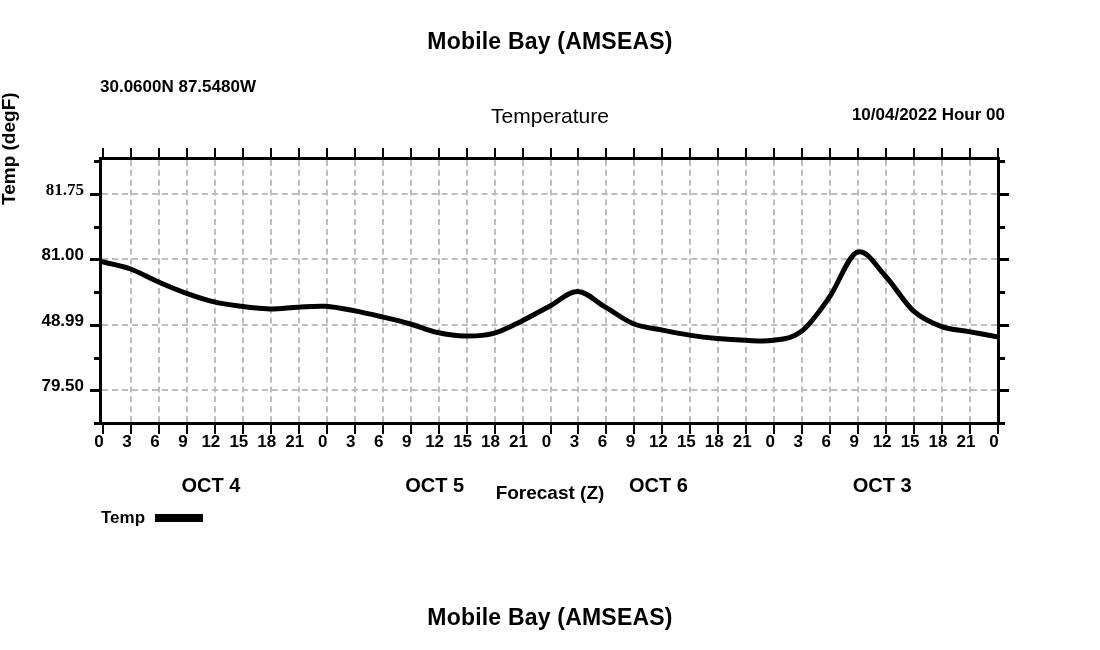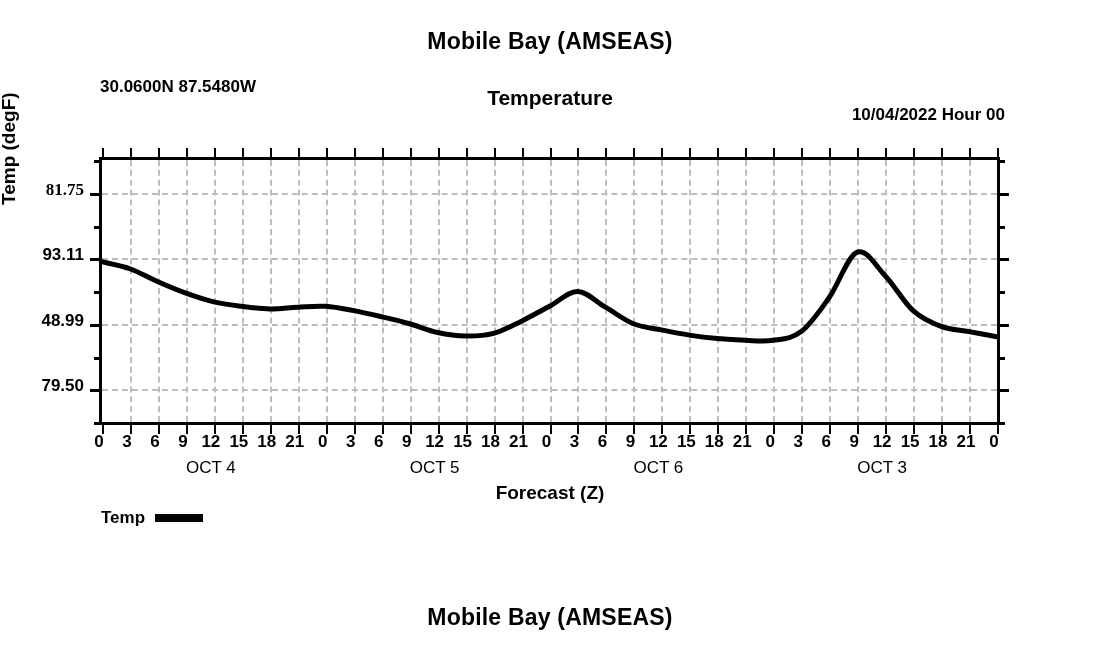--- a/index.html
+++ b/index.html
@@ -16,22 +16,22 @@
   }
   .title-bottom{
     position:absolute;top:604px;left:0;width:1100px;text-align:center;
     font-size:23px;font-weight:bold;letter-spacing:0.2px;
   }
   .meta-left{
     position:absolute;left:100px;top:74px;
     font-size:17px;font-weight:bold;line-height:26px;
   }
   .meta-center{
-    position:absolute;left:0;top:86px;width:1100px;text-align:center;
-    font-size:21px;font-weight:bold;
+    position:absolute;left:0;top:104px;width:1100px;text-align:center;
+    font-size:21px;font-weight:normal;
   }
   .meta-right{
     position:absolute;right:95px;top:105px;
     font-size:17px;font-weight:bold;white-space:nowrap;
   }
 
   
   .plot{
     position:absolute;left:99px;top:157px;width:901px;height:268px;
     box-sizing:border-box;
@@ -56,21 +56,21 @@
     border-top:3px solid #000;}
   .ytick-minor-r{position:absolute;right:-8px;width:8px;height:0;
     border-top:3px solid #000;}
 
   .xtick-top{position:absolute;top:-12px;height:12px;width:0;
     border-left:2px solid #000;}
   .xtick-bot{position:absolute;bottom:-12px;height:12px;width:0;
     border-left:2px solid #000;}
   .xnum{position:absolute;top:432px;font-size:17px;font-weight:bold;
     transform:translateX(-50%);white-space:nowrap;}
-  .daylabel{position:absolute;top:458px;font-size:17px;font-weight:normal;
+  .daylabel{position:absolute;top:474px;font-size:20px;font-weight:bold;
     transform:translateX(-50%);white-space:nowrap;}
 
   .axis-y-title{
     position:absolute;left:-2px;top:205px;
     font-size:19px;font-weight:bold;
     transform:rotate(-90deg);transform-origin:left top;
     white-space:nowrap;
   }
   .axis-x-title{
     position:absolute;left:0;top:482px;width:1100px;text-align:center;
@@ -229,21 +229,21 @@
   <div class="axis-x-title">Forecast (Z)</div>
 
   <div class="legend">
     <span class="legend-label">Temp</span>
     <span class="legend-swatch"></span>
   </div>
 
   <div class="title-bottom">Mobile Bay (AMSEAS)</div>
 
 <div class="ylabel-txt" style="top: 179.75px; font-family: Liberation Serif, serif;">81.75</div>
-    <div class="ylabel-txt" style="top: 245.25px;">93.11</div>
+    <div class="ylabel-txt" style="top: 245.25px;">81.00</div>
     <div class="ylabel-txt" style="top: 310.75px;">48.99</div>
     <div class="ylabel-txt" style="top: 376.25px;">79.50</div>
     <div class="xnum" style="left: 99px;">0</div>
     <div class="xnum" style="left: 126.969px;">3</div>
     <div class="xnum" style="left: 154.938px;">6</div>
     <div class="xnum" style="left: 182.906px;">9</div>
     <div class="xnum" style="left: 210.875px;">12</div>
     <div class="xnum" style="left: 238.844px;">15</div>
     <div class="xnum" style="left: 266.812px;">18</div>
     <div class="xnum" style="left: 294.781px;">21</div>

